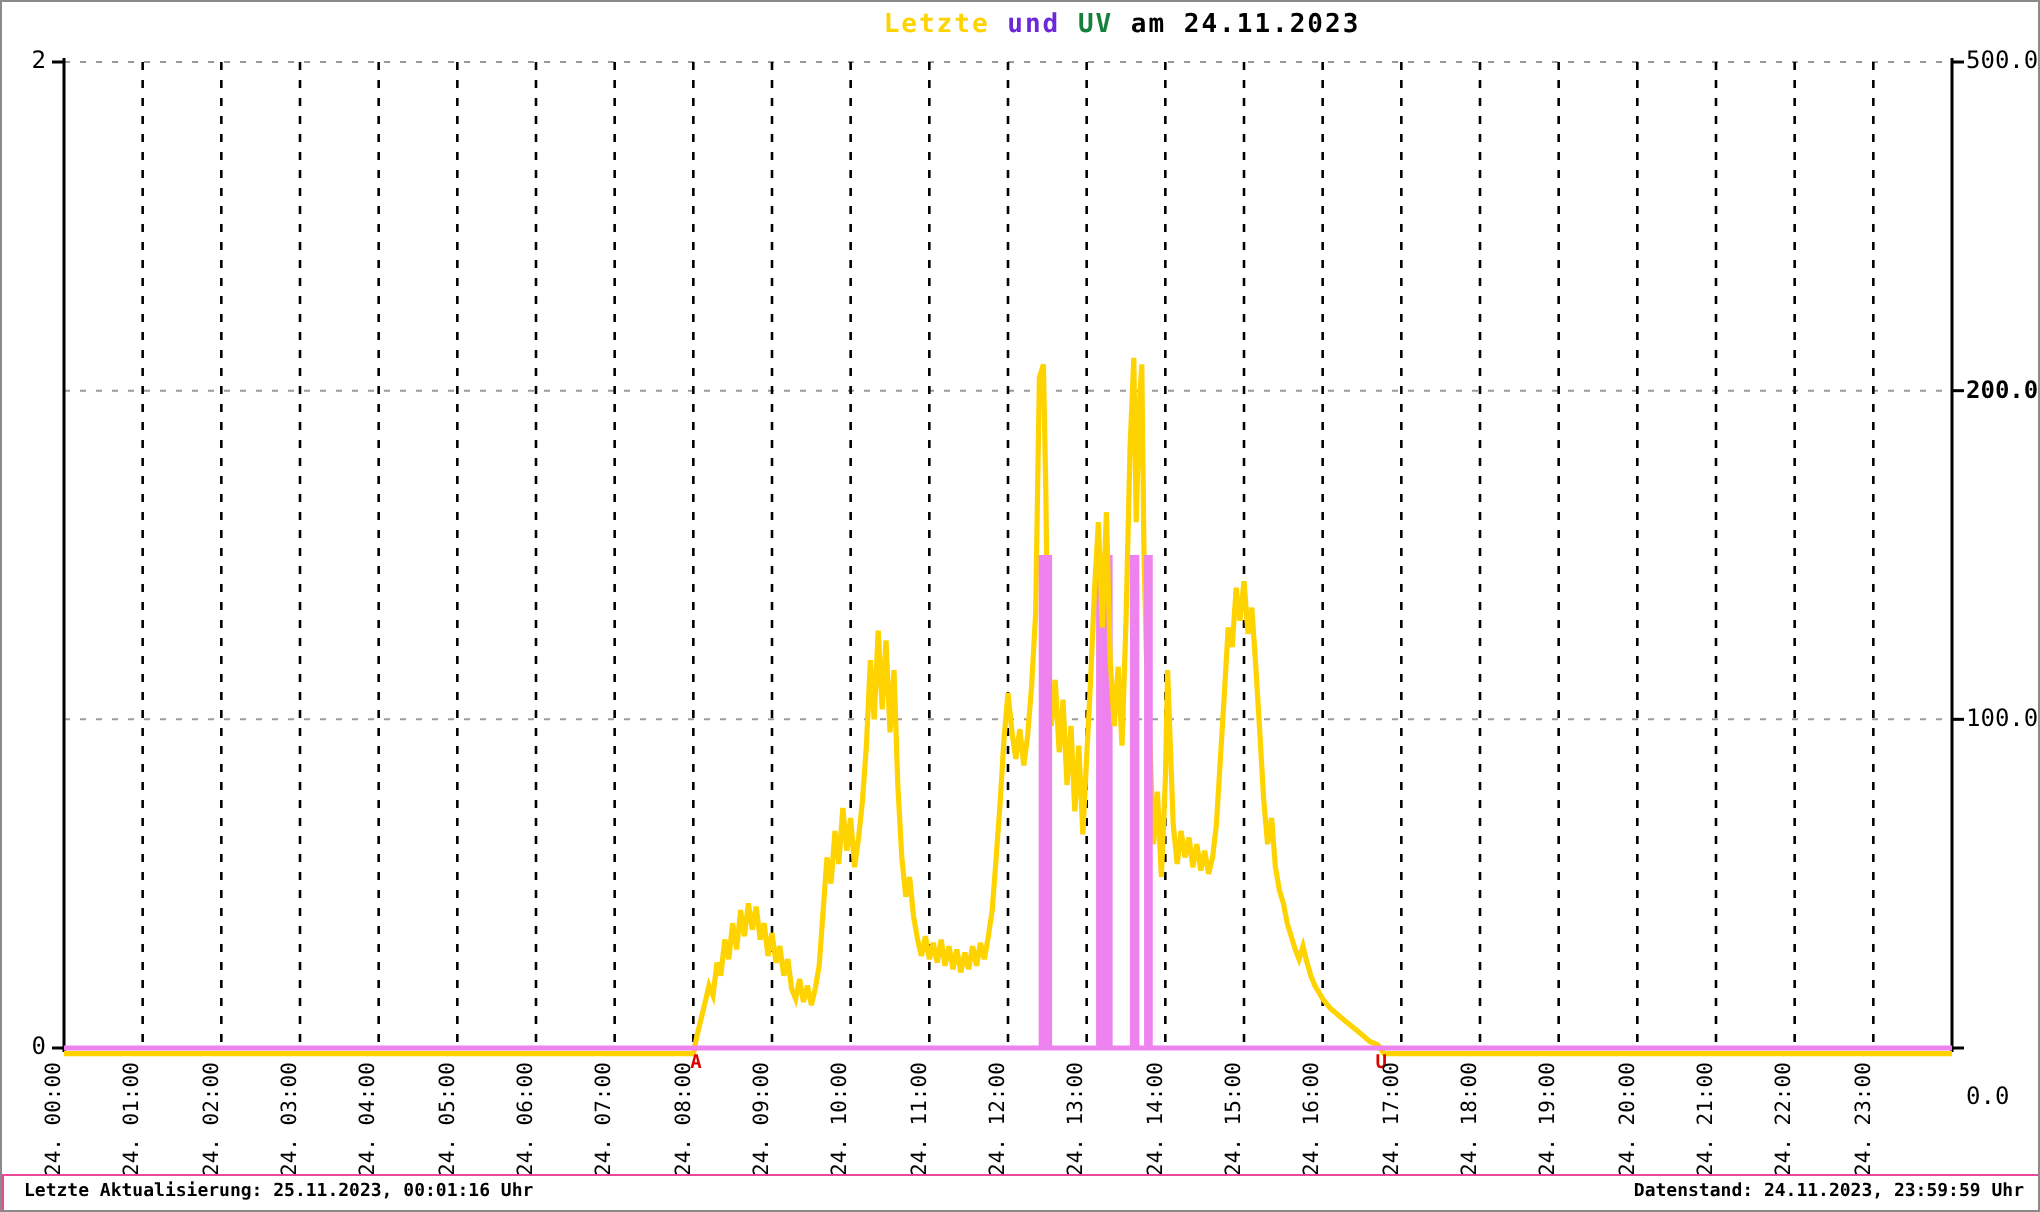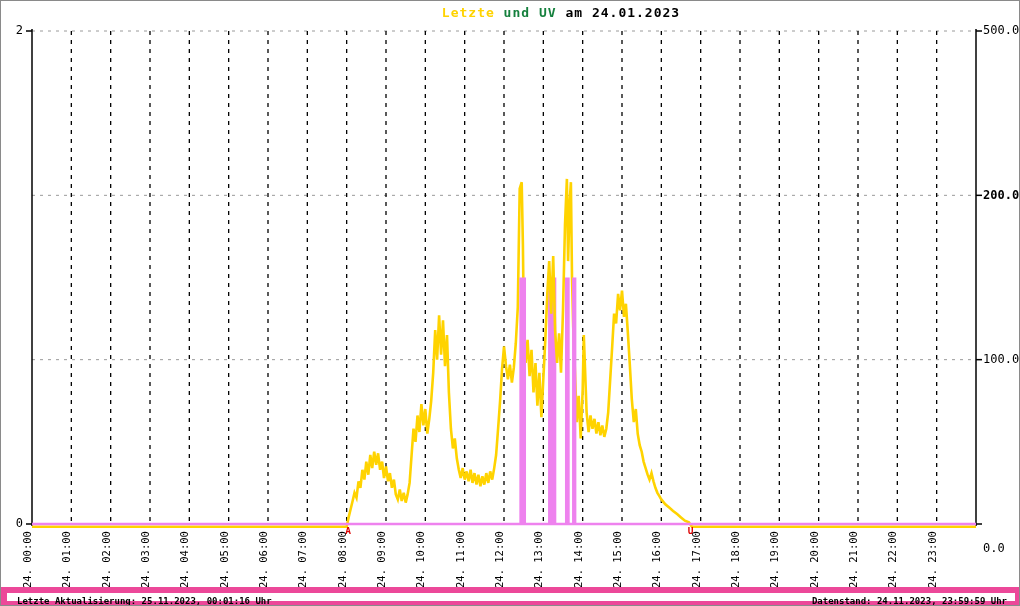--- a/index.html
+++ b/index.html
@@ -8,31 +8,31 @@
         font-family:"DejaVu Sans Mono","Liberation Mono",monospace;}
   #chart-title{position:absolute;top:4px;left:50px;width:1020px;height:20px;
         text-align:center;font-size:13px;font-weight:bold;letter-spacing:1px;color:#000;}
   #plot{position:absolute;left:0;top:0;width:1020px;height:606px;}
   .axlab{position:absolute;font-size:12px;color:#000;line-height:13px;}
   .leftlab{left:2px;width:20px;text-align:right;}
   .rightlab{left:982px;width:38px;text-align:left;}
   .xlab{position:absolute;top:587px;width:62px;height:13px;font-size:10.5px;color:#000;
         transform-origin:0 0;transform:rotate(-90deg);white-space:nowrap;}
   #footer{position:absolute;left:0;top:586px;width:1020px;height:20px;
-        border:6px solid #ec4899;box-sizing:border-box;background:#ffffff;}
+        border:1px solid #ec4899;box-sizing:border-box;background:#ffffff;}
   #footer .ftxt{position:absolute;top:3px;font-size:9px;font-weight:bold;color:#000;white-space:nowrap;}
   #footer-left{left:10px;}
   #footer-right{right:8px;}
 </style>
 </head>
 <body>
 
 <div id="page">
 
-  <div id="chart-title"><span style="color: rgb(255, 211, 0);">Letzte</span><span style="color: #15803d;"> und </span><span style="color: #15803d;">UV</span><span style="color: rgb(0, 0, 0);"> am 24.01.2023</span></div>
+  <div id="chart-title"><span style="color: rgb(255, 211, 0);">Letzte</span><span style="color: #6d28d9;"> und </span><span style="color: #15803d;">UV</span><span style="color: rgb(0, 0, 0);"> am 24.11.2023</span></div>
 
   <svg id="plot" width="1020" height="606" viewBox="0 0 1020 606">
       <line x1="31" x2="975" y1="30" y2="30" stroke="#9a9a9a" stroke-width="1" stroke-dasharray="3 5"></line>
       <line x1="31" x2="975" y1="194.33333333333337" y2="194.33333333333337" stroke="#9a9a9a" stroke-width="1" stroke-dasharray="3 5"></line>
       <line x1="31" x2="975" y1="358.6666666666667" y2="358.6666666666667" stroke="#9a9a9a" stroke-width="1" stroke-dasharray="3 5"></line>
       <line x1="70.33333333333333" x2="70.33333333333333" y1="30" y2="523" stroke="#000" stroke-width="1.3" stroke-dasharray="4 5"></line>
       <line x1="109.66666666666666" x2="109.66666666666666" y1="30" y2="523" stroke="#000" stroke-width="1.3" stroke-dasharray="4 5"></line>
       <line x1="149" x2="149" y1="30" y2="523" stroke="#000" stroke-width="1.3" stroke-dasharray="4 5"></line>
       <line x1="188.33333333333331" x2="188.33333333333331" y1="30" y2="523" stroke="#000" stroke-width="1.3" stroke-dasharray="4 5"></line>
       <line x1="227.66666666666669" x2="227.66666666666669" y1="30" y2="523" stroke="#000" stroke-width="1.3" stroke-dasharray="4 5"></line>

